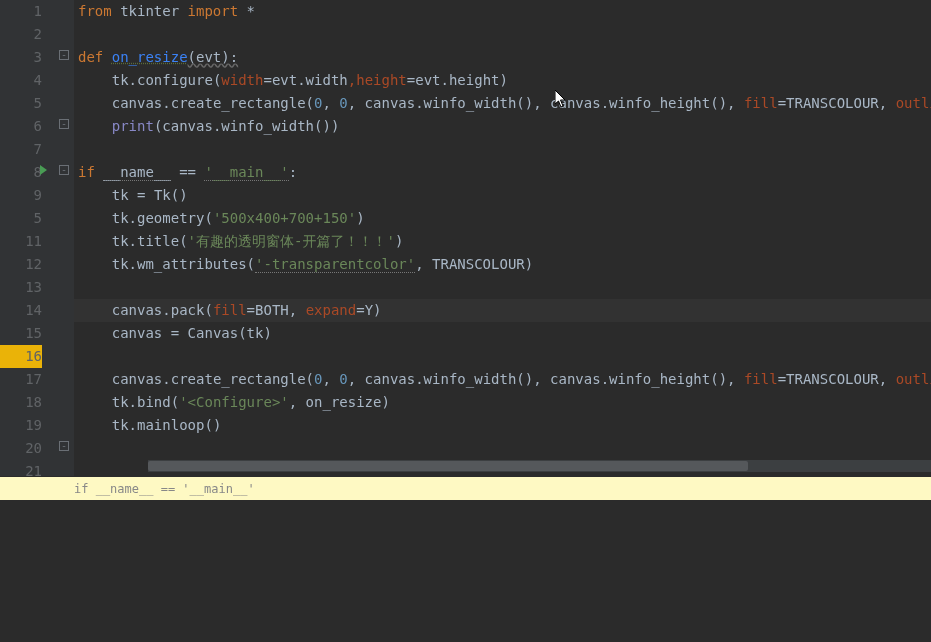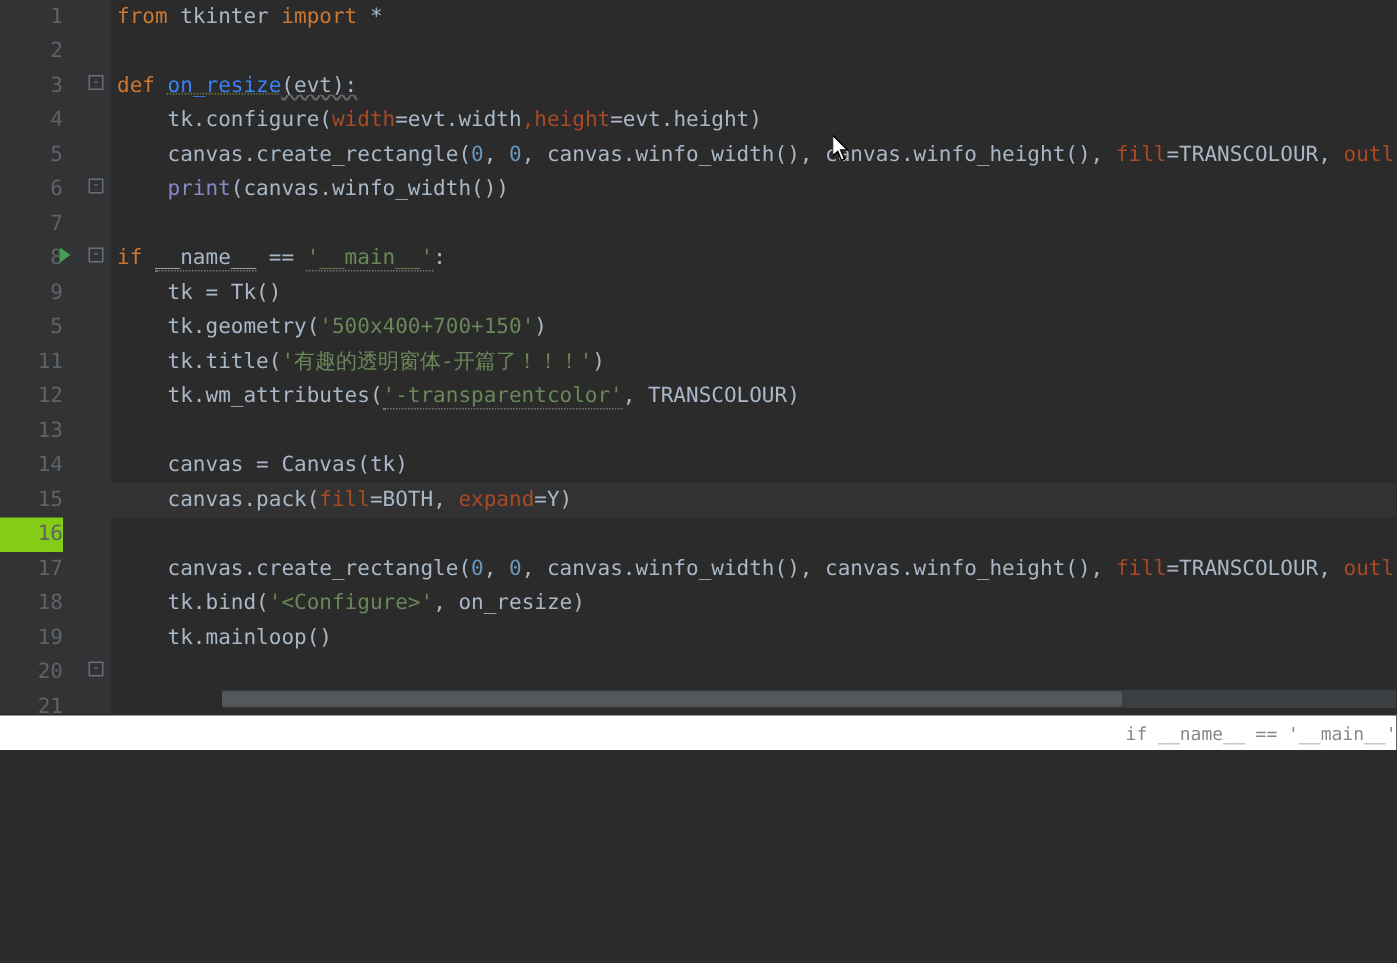--- a/index.html
+++ b/index.html
@@ -44,21 +44,21 @@
     padding-top: 0;
   }
   .code-line {
     height: 23px;
     line-height: 23px;
     white-space: pre;
     padding-left: 4px;
     position: relative;
   }
   .hl {
-    background: #84cc16;
+    background: #eab308;
   }
   .kw { color: #cc7832; }
   .decl { color: #3b82f6; text-decoration: underline dotted #5a6b3a; }
   .str { color: #6a8759; }
   .num { color: #6897bb; }
   .kwarg { color: #aa4926; }
   .builtin { color: #8888c6; }
   .under { text-decoration: underline wavy #686868; text-decoration-skip-ink: none; }
   .under2 { border-bottom: 1px dotted #777; }
   .caret-line { background: #323232; }
@@ -98,26 +98,25 @@
     left: 0;
     top: 1px;
     bottom: 1px;
     width: 600px;
     background: #55585b;
     border-radius: 2px;
   }
   .breadcrumb {
     height: 24px;
     line-height: 24px;
-    background: #ffffff;
+    background: #fef9c3;
     color: #888;
     padding-left: 74px;
     font-size: 12px;
     border-top: 1px solid #2b2b2b;
-    text-align: right;
   }
   .bottom {
     background: #2b2b2b;
     height: calc(642px - 476px - 24px);
   }
   .cursor-arrow {
     position: absolute;
     left: 555px;
     top: 90px;
     width: 12px;
@@ -170,22 +169,22 @@
     <div class="code-line"><span>    </span><span>tk.</span><span>configure</span><span>(</span><span class="kwarg">width</span><span>=evt.width</span><span class="kwarg">,</span><span class="kwarg">height</span><span>=evt.height)</span></div>
     <div class="code-line"><span>    </span><span>canvas.</span><span>create_rectangle</span><span>(</span><span class="num">0</span><span>, </span><span class="num">0</span><span>, canvas.winfo_width(), canvas.winfo_height(), </span><span class="kwarg">fill</span><span>=TRANSCOLOUR, </span><span class="kwarg">outline</span></div>
     <div class="code-line"><span>    </span><span class="builtin">print</span><span>(canvas.winfo_width())</span></div>
     <div class="code-line"></div>
     <div class="code-line"><span class="kw">if </span><span class="under2">__name__</span><span> == </span><span class="str under2">'__main__'</span><span>:</span></div>
     <div class="code-line"><span>    </span><span>tk</span><span> = </span><span>Tk</span><span>()</span></div>
     <div class="code-line"><span>    </span><span>tk.</span><span>geometry</span><span>(</span><span class="str">'500x400+700+150'</span><span>)</span></div>
     <div class="code-line"><span>    </span><span>tk.</span><span>title</span><span>(</span><span class="str">'有趣的透明窗体-开篇了！！！'</span><span>)</span></div>
     <div class="code-line"><span>    </span><span>tk.</span><span>wm_attributes</span><span>(</span><span class="str under2">'-transparentcolor'</span><span>, TRANSCOLOUR)</span></div>
     <div class="code-line"></div>
+    <div class="code-line caret-line"><span>    </span><span>canvas.</span><span>pack</span><span>(</span><span class="kwarg">fill</span><span>=BOTH, </span><span class="kwarg">expand</span><span>=Y)</span></div>
     <div class="code-line"><span>    </span><span>canvas</span><span> = </span><span>Canvas</span><span>(tk)</span></div>
-    <div class="code-line caret-line"><span>    </span><span>canvas.</span><span>pack</span><span>(</span><span class="kwarg">fill</span><span>=BOTH, </span><span class="kwarg">expand</span><span>=Y)</span></div>
     <div class="code-line"></div>
     <div class="code-line"><span>    </span><span>canvas.</span><span>create_rectangle</span><span>(</span><span class="num">0</span><span>, </span><span class="num">0</span><span>, canvas.winfo_width(), canvas.winfo_height(), </span><span class="kwarg">fill</span><span>=TRANSCOLOUR, </span><span class="kwarg">outline</span></div>
     <div class="code-line"><span>    </span><span>tk.</span><span>bind</span><span>(</span><span class="str">'&lt;Configure&gt;'</span><span>, on_resize)</span></div>
     <div class="code-line"><span>    </span><span>tk.</span><span>mainloop</span><span>()</span></div>
     <div class="code-line"></div>
 
     <div class="scroll-h">
       <div class="scroll-thumb"></div>
     </div>
   </div>

